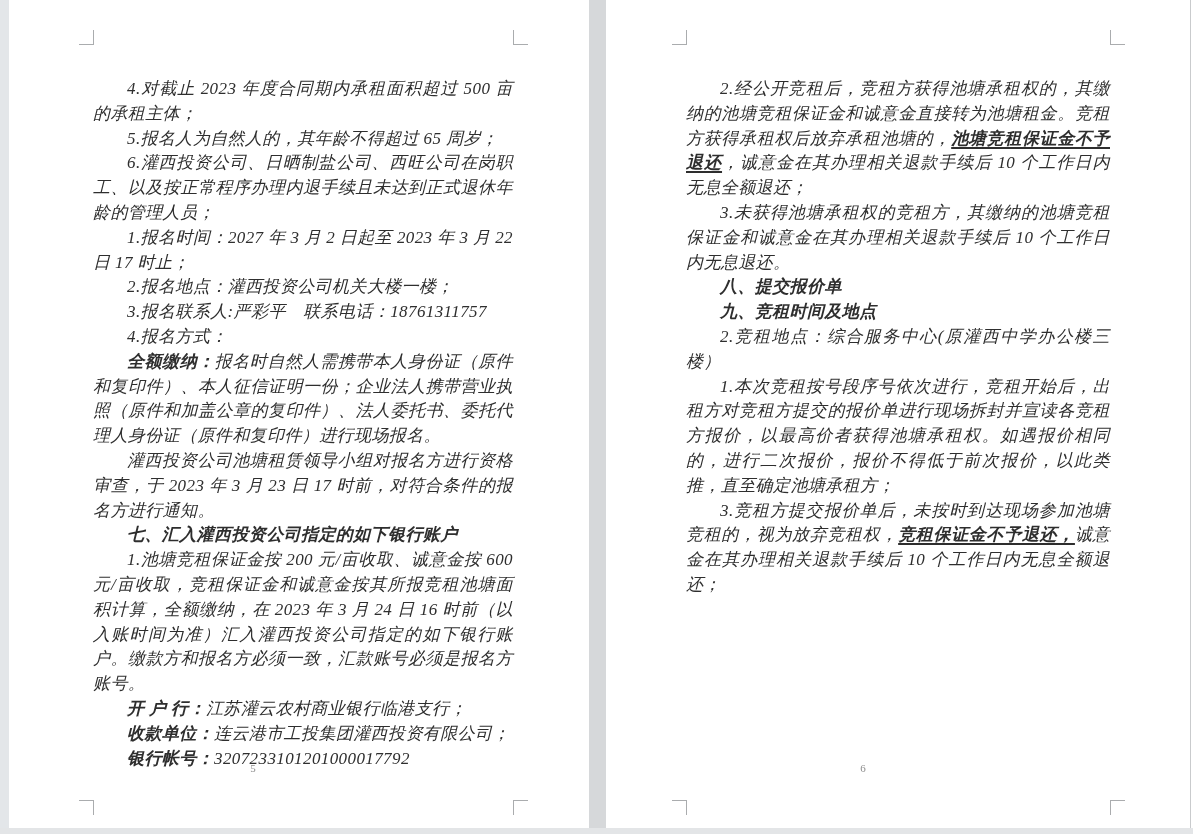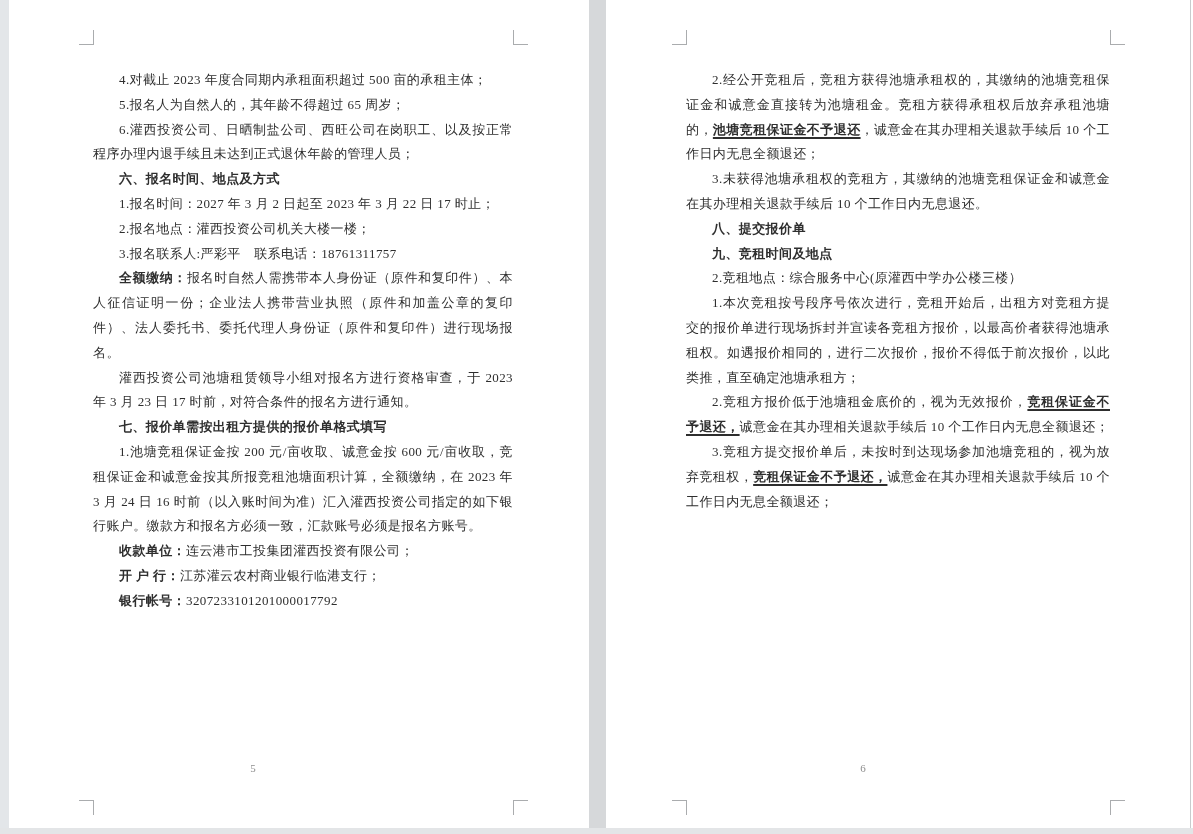--- a/index.html
+++ b/index.html
@@ -23,24 +23,25 @@
   .strip-left{position:absolute;left:0;top:0;width:9px;height:828px;background:var(--strip-bg);}
   .page-gap{position:absolute;left:589px;top:0;width:17px;height:828px;background:var(--gap-bg);}
   .strip-bottom{position:absolute;left:0;top:828px;width:1193px;height:6px;background:var(--bottom-bg);}
   .edge-right{position:absolute;left:1190px;top:0;width:1px;height:828px;background:var(--edge-line);}
   .page{
     position:absolute;top:0;height:828px;background:var(--page-bg);
   }
   .page-left{left:9px;width:580px;}
   .page-right{left:606px;width:584px;padding-left:6px;}
   .text-area{
-    position:absolute;top:68px;
+    position:absolute;top:77px;
     color:var(--text-color);
-    font-size:13px;line-height:24.8px;letter-spacing:0.4px;
+    font-size:17px;line-height:24.8px;letter-spacing:0.4px;
     text-align:justify;
+    font-style:italic;
   }
   .page-left .text-area{left:84px;width:420px;}
   .page-right .text-area{left:80px;width:424px;}
   .para{margin:0;text-indent:2em;}
   .para span{text-indent:0;}
   .b{font-weight:700;}
   .u{text-decoration:underline;text-underline-offset:3px;text-decoration-thickness:1.5px;}
   .crop-mark{position:absolute;width:14px;height:14px;}
   .cm-tl{top:30px;border-right:1px solid var(--crop-mark);border-bottom:1px solid var(--crop-mark);}
   .cm-tr{top:30px;border-left:1px solid var(--crop-mark);border-bottom:1px solid var(--crop-mark);}
@@ -68,48 +69,47 @@
 
   <div class="page page-left">
     <div class="crop-mark cm-tl"></div>
     <div class="crop-mark cm-tr"></div>
     <div class="crop-mark cm-bl"></div>
     <div class="crop-mark cm-br"></div>
     <div class="text-area">
         <p class="para"><span>4.对截止 2023 年度合同期内承租面积超过 500 亩的承租主体；</span></p>
         <p class="para"><span>5.报名人为自然人的，其年龄不得超过 65 周岁；</span></p>
         <p class="para"><span>6.灌西投资公司、日晒制盐公司、西旺公司在岗职工、以及按正常程序办理内退手续且未达到正式退休年龄的管理人员；</span></p>
-        <p class="para"><span class="b">六、报名时间、地点及方式</span></p>
         <p class="para"><span>1.报名时间：2027 年 3 月 2 日起至 2023 年 3 月 22 日 17 时止；</span></p>
         <p class="para"><span>2.报名地点：灌西投资公司机关大楼一楼；</span></p>
         <p class="para"><span>3.报名联系人:严彩平　联系电话：18761311757</span></p>
+        <p class="para"><span>4.报名方式：</span></p>
         <p class="para"><span class="b">全额缴纳：</span><span>报名时自然人需携带本人身份证（原件和复印件）、本人征信证明一份；企业法人携带营业执照（原件和加盖公章的复印件）、法人委托书、委托代理人身份证（原件和复印件）进行现场报名。</span></p>
         <p class="para"><span>灌西投资公司池塘租赁领导小组对报名方进行资格审查，于 2023 年 3 月 23 日 17 时前，对符合条件的报名方进行通知。</span></p>
-        <p class="para"><span class="b">七、报价单需按出租方提供的报价单格式填写</span></p>
+        <p class="para"><span class="b">七、汇入灌西投资公司指定的如下银行账户</span></p>
         <p class="para"><span>1.池塘竞租保证金按 200 元/亩收取、诚意金按 600 元/亩收取，竞租保证金和诚意金按其所报竞租池塘面积计算，全额缴纳，在 2023 年 3 月 24 日 16 时前（以入账时间为准）汇入灌西投资公司指定的如下银行账户。缴款方和报名方必须一致，汇款账号必须是报名方账号。</span></p>
+        <p class="para"><span class="b">开 户 行：</span><span>江苏灌云农村商业银行临港支行；</span></p>
         <p class="para"><span class="b">收款单位：</span><span>连云港市工投集团灌西投资有限公司；</span></p>
-        <p class="para"><span class="b">开 户 行：</span><span>江苏灌云农村商业银行临港支行；</span></p>
         <p class="para"><span class="b">银行帐号：</span><span>3207233101201000017792</span></p>
       </div>
     <div class="page-number">5</div>
   </div>
 
   <div class="page page-right">
     <div class="crop-mark cm-tl"></div>
     <div class="crop-mark cm-tr"></div>
     <div class="crop-mark cm-bl"></div>
     <div class="crop-mark cm-br"></div>
     <div class="text-area">
         <p class="para"><span>2.经公开竞租后，竞租方获得池塘承租权的，其缴纳的池塘竞租保证金和诚意金直接转为池塘租金。竞租方获得承租权后放弃承租池塘的，</span><span class="b u">池塘竞租保证金不予退还</span><span>，诚意金在其办理相关退款手续后 10 个工作日内无息全额退还；</span></p>
         <p class="para"><span>3.未获得池塘承租权的竞租方，其缴纳的池塘竞租保证金和诚意金在其办理相关退款手续后 10 个工作日内无息退还。</span></p>
         <p class="para"><span class="b">八、提交报价单</span></p>
         <p class="para"><span class="b">九、竞租时间及地点</span></p>
         <p class="para"><span> 2.竞租地点：综合服务中心(原灌西中学办公楼三楼）</span></p>
         <p class="para"><span>1.本次竞租按号段序号依次进行，竞租开始后，出租方对竞租方提交的报价单进行现场拆封并宣读各竞租方报价，以最高价者获得池塘承租权。如遇报价相同的，进行二次报价，报价不得低于前次报价，以此类推，直至确定池塘承租方；</span></p>
-        <p class="para"><span>2.竞租方报价低于池塘租金底价的，视为无效报价，</span><span class="b u">竞租保证金不予退还，</span><span>诚意金在其办理相关退款手续后 10 个工作日内无息全额退还；</span></p>
         <p class="para"><span>3.竞租方提交报价单后，未按时到达现场参加池塘竞租的，视为放弃竞租权，</span><span class="b u">竞租保证金不予退还，</span><span>诚意金在其办理相关退款手续后 10 个工作日内无息全额退还；</span></p>
       </div>
     <div class="page-number">6</div>
   </div>
 
   <div class="strip-bottom"></div>
   <div class="edge-right"></div>
 
 </div>
 

